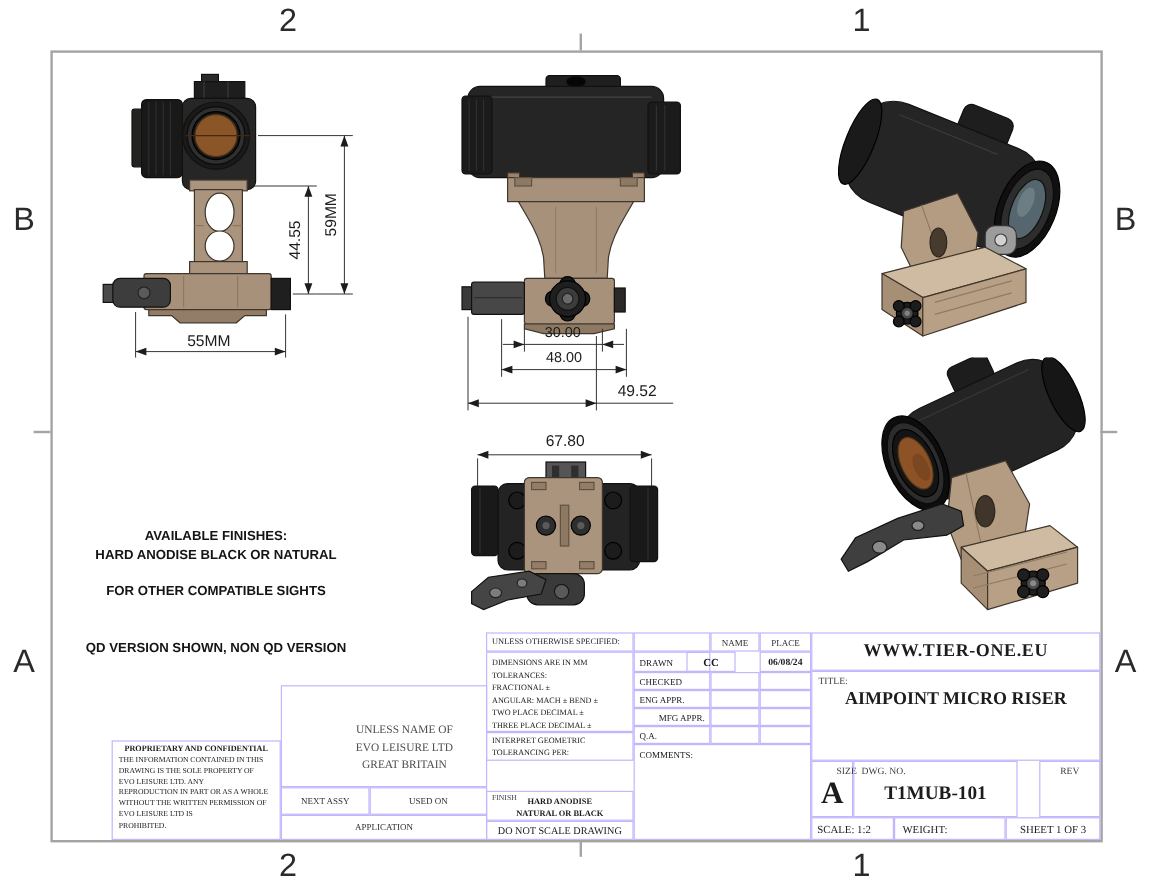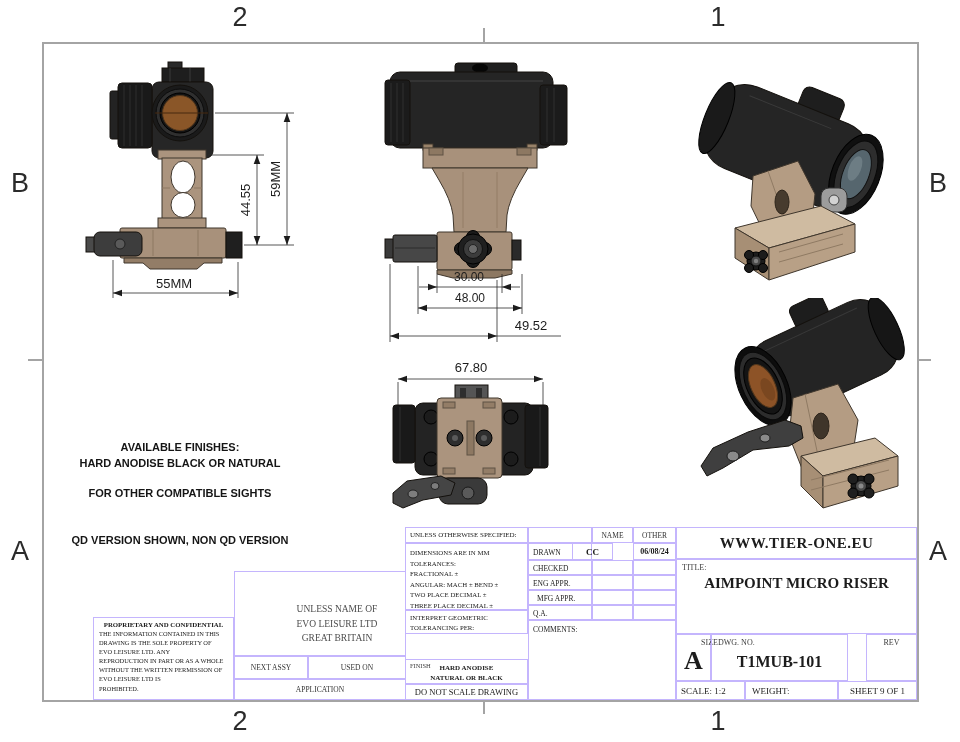--- a/index.html
+++ b/index.html
@@ -337,57 +337,57 @@
 TOLERANCING PER:</div>
   <div class="cell" style="left:405px;top:659px;width:123px;height:25px">
     <div class="lbl" style="position:absolute;left:4px;top:2px;font-size:6.4px">FINISH</div>
     <div class="pre" style="position:absolute;left:0;top:3px;width:100%;text-align:center;font-size:7px;font-weight:bold;line-height:1.45">HARD ANODISE
 NATURAL OR BLACK</div>
   </div>
   <div class="cell" style="left:405px;top:684px;width:123px;height:16px;display:flex;align-items:center;justify-content:center;font-size:8.5px;color:#222">DO NOT SCALE DRAWING</div>
 
   <div class="cell" style="left:528px;top:527px;width:64px;height:16px"></div>
   <div class="cell" style="left:592px;top:527px;width:41px;height:16px;display:flex;align-items:center;justify-content:center;font-size:7.5px;color:#333">NAME</div>
-  <div class="cell" style="left:633px;top:527px;width:43px;height:16px;display:flex;align-items:center;justify-content:center;font-size:7.5px;color:#333">OTHER</div>
+  <div class="cell" style="left:633px;top:527px;width:43px;height:16px;display:flex;align-items:center;justify-content:center;font-size:7.5px;color:#333">PLACE</div>
 
   <div class="cell" style="left:528px;top:543px;width:64px;height:17px;font-size:7.5px;padding:4px 0 0 4px;color:#222">DRAWN</div>
   <div class="cell" style="left:572px;top:543px;width:41px;height:17px;display:flex;align-items:center;justify-content:center;font-size:9px;font-weight:bold">CC</div>
   <div class="cell" style="left:633px;top:543px;width:43px;height:17px;display:flex;align-items:center;justify-content:center;font-size:8px;font-weight:bold">06/08/24</div>
 
   <div class="cell" style="left:528px;top:560px;width:64px;height:15px;font-size:7.5px;padding:3px 0 0 4px;color:#222">CHECKED</div>
   <div class="cell" style="left:592px;top:560px;width:41px;height:15px"></div>
   <div class="cell" style="left:633px;top:560px;width:43px;height:15px"></div>
 
   <div class="cell" style="left:528px;top:575px;width:64px;height:15px;font-size:7.5px;padding:3px 0 0 4px;color:#222">ENG APPR.</div>
   <div class="cell" style="left:592px;top:575px;width:41px;height:15px"></div>
   <div class="cell" style="left:633px;top:575px;width:43px;height:15px"></div>
 
-  <div class="cell" style="left:528px;top:590px;width:64px;height:15px;font-size:7.5px;padding:3px 0 0 8px;color:#222">MFG APPR.</div>
+  <div class="cell" style="left:528px;top:590px;width:64px;height:15px;font-size:7.5px;padding:3px 0 0 20px;color:#222">MFG APPR.</div>
   <div class="cell" style="left:592px;top:590px;width:41px;height:15px"></div>
   <div class="cell" style="left:633px;top:590px;width:43px;height:15px"></div>
 
   <div class="cell" style="left:528px;top:605px;width:64px;height:15px;font-size:7.5px;padding:3px 0 0 4px;color:#222">Q.A.</div>
   <div class="cell" style="left:592px;top:605px;width:41px;height:15px"></div>
   <div class="cell" style="left:633px;top:605px;width:43px;height:15px"></div>
 
   <div class="cell" style="left:528px;top:620px;width:148px;height:80px;font-size:7.5px;padding:4px 0 0 4px;color:#222">COMMENTS:</div>
 
   <div class="cell" style="left:676px;top:527px;width:241px;height:32px;display:flex;align-items:center;justify-content:center;font-size:15px;font-weight:bold;letter-spacing:0.5px">WWW.TIER-ONE.EU</div>
   <div class="cell" style="left:676px;top:559px;width:241px;height:75px">
     <div class="lbl" style="position:absolute;left:5px;top:3px;font-size:8px">TITLE:</div>
     <div style="position:absolute;left:0;top:15px;width:100%;text-align:center;font-size:15px;font-weight:bold">AIMPOINT MICRO RISER</div>
   </div>
   <div class="cell" style="left:676px;top:634px;width:35px;height:47px">
-    <div class="lbl" style="position:absolute;left:16px;top:3px;width:100%;text-align:center;font-size:8px">SIZE</div>
+    <div class="lbl" style="position:absolute;left:4px;top:3px;width:100%;text-align:right;font-size:8px">SIZE</div>
     <div style="position:absolute;left:0;top:11px;width:100%;text-align:center;font-size:26px;font-weight:bold">A</div>
   </div>
   <div class="cell" style="left:711px;top:634px;width:137px;height:47px">
     <div class="lbl" style="position:absolute;left:6px;top:3px;font-size:8px">DWG.  NO.</div>
     <div style="position:absolute;left:0;top:18px;width:100%;text-align:center;font-size:16px;font-weight:bold">T1MUB-101</div>
   </div>
   <div class="cell" style="left:866px;top:634px;width:51px;height:47px">
     <div class="lbl" style="position:absolute;left:0;top:3px;width:100%;text-align:center;font-size:8px">REV</div>
   </div>
   <div class="cell" style="left:676px;top:681px;width:69px;height:19px;display:flex;align-items:center;font-size:9px;padding-left:4px;color:#222">SCALE: 1:2</div>
   <div class="cell" style="left:745px;top:681px;width:93px;height:19px;display:flex;align-items:center;font-size:9px;padding-left:6px;color:#222">WEIGHT:</div>
-  <div class="cell" style="left:838px;top:681px;width:79px;height:19px;display:flex;align-items:center;justify-content:center;font-size:9px;color:#222">SHEET 9 OF 1</div>
+  <div class="cell" style="left:838px;top:681px;width:79px;height:19px;display:flex;align-items:center;justify-content:center;font-size:9px;color:#222">SHEET 1 OF 3</div>
 
 </div>
 
 </body></html>

